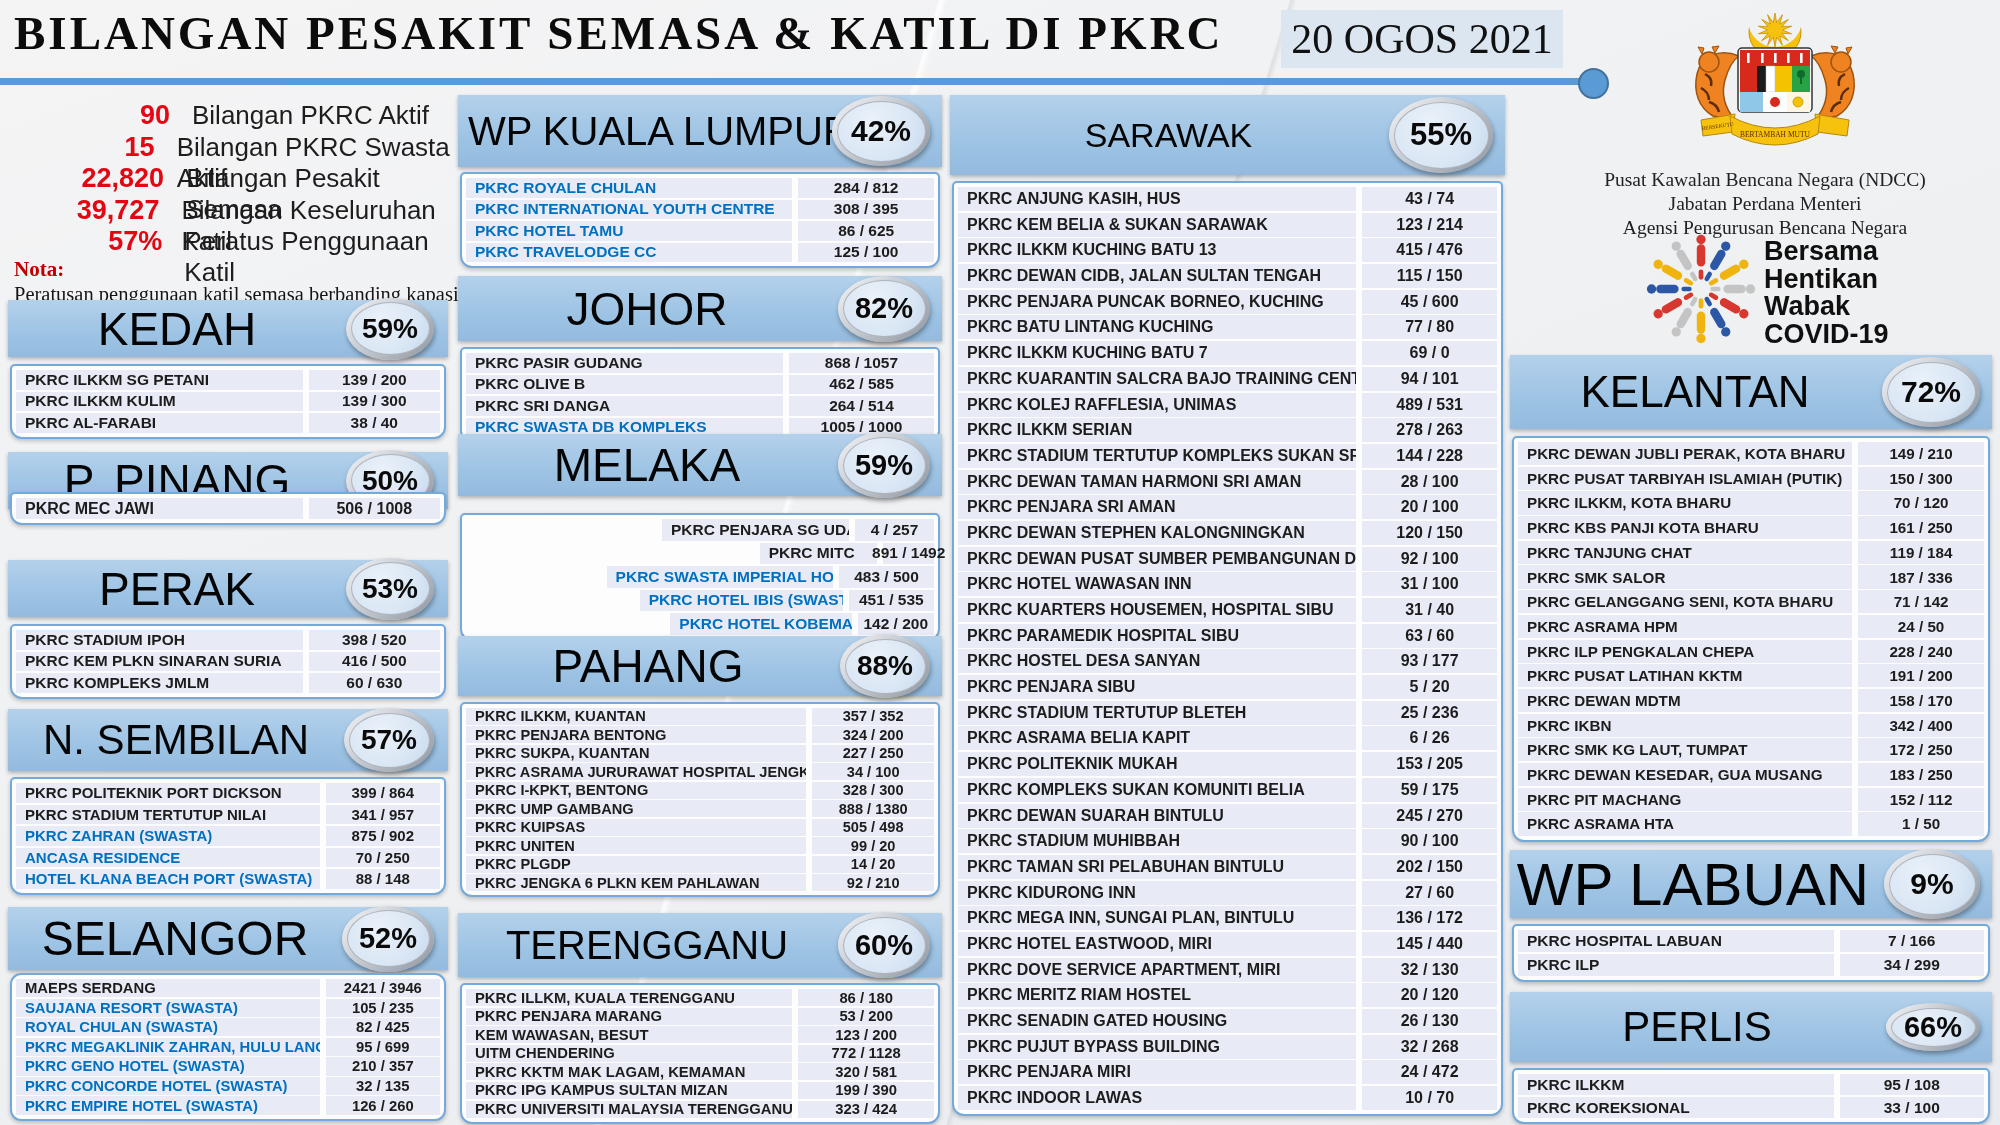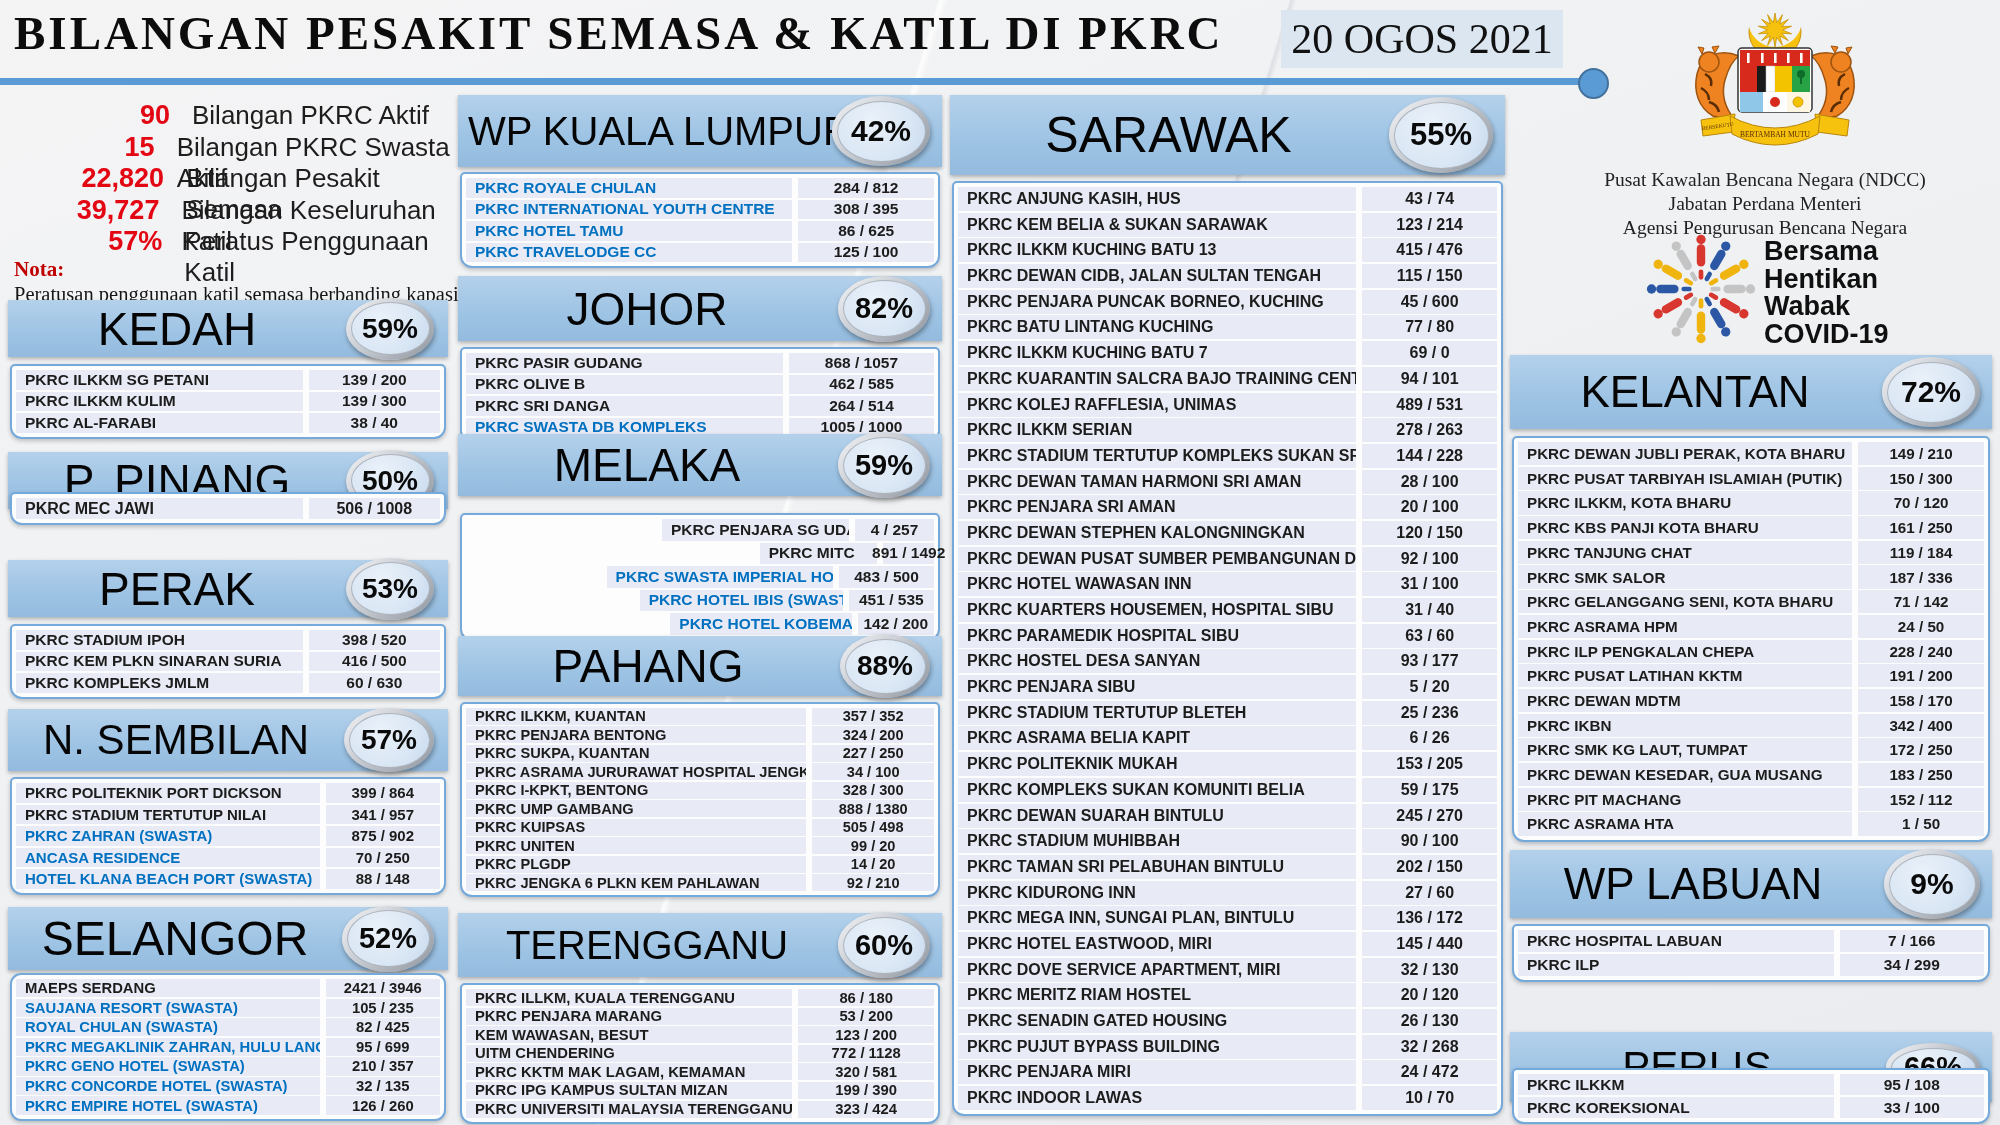--- a/index.html
+++ b/index.html
@@ -505,21 +505,21 @@
           <span class="fval">199 / 390</span>
         </div>
         <div class="frow">
           <span class="fname">PKRC UNIVERSITI MALAYSIA TERENGGANU</span>
           <span class="fval">323 / 424</span>
         </div>
       </div>
     </div>
   <div class="col" id="col3">
       <div class="state-band" style="top: 95px; height: 80px;">
-        <span class="band-title" style="font-size: 50px; padding-left: 10px; padding-right: 128px;">SARAWAK</span>
+        <span class="band-title" style="font-size: 34px; padding-left: 10px; padding-right: 128px;">SARAWAK</span>
         <span class="badge" style="width: 104px; height: 76px; right: 12px;">
           <span class="badge-inner" style="font-size: 31px;">55%</span>
         </span>
       </div>
       <div class="ftable" style="top: 181px; --rh: 24px; --g: 1.7px; --fs: 16px; --vw: 25%;">
         <div class="frow">
           <span class="fname">PKRC ANJUNG KASIH, HUS</span>
           <span class="fval">43 / 74</span>
         </div>
         <div class="frow">
@@ -731,36 +731,36 @@
         <div class="frow">
           <span class="fname">PKRC PIT MACHANG</span>
           <span class="fval">152 / 112</span>
         </div>
         <div class="frow">
           <span class="fname">PKRC ASRAMA HTA</span>
           <span class="fval">1 / 50</span>
         </div>
       </div>
       <div class="state-band" style="top: 850px; height: 68px;">
-        <span class="band-title" style="font-size: 44px; padding-left: 4px; padding-right: 120px;">WP LABUAN</span>
+        <span class="band-title" style="font-size: 60px; padding-left: 4px; padding-right: 120px;">WP LABUAN</span>
         <span class="badge" style="width: 96px; height: 70px; right: 12px;">
           <span class="badge-inner" style="font-size: 30px;">9%</span>
         </span>
       </div>
       <div class="ftable" style="top: 924px; --rh: 22px; --g: 2px; --fs: 15.5px; --vw: 31%;">
         <div class="frow">
           <span class="fname">PKRC HOSPITAL LABUAN</span>
           <span class="fval">7 / 166</span>
         </div>
         <div class="frow">
           <span class="fname">PKRC ILP</span>
           <span class="fval">34 / 299</span>
         </div>
       </div>
-      <div class="state-band" style="top: 1032px; height: 70px;">
+      <div class="state-band" style="top: 992px; height: 70px;">
         <span class="band-title" style="font-size: 42px; padding-left: 10px; padding-right: 118px;">PERLIS</span>
         <span class="badge" style="width: 94px; height: 48px; right: 12px;">
           <span class="badge-inner" style="font-size: 29px;">66%</span>
         </span>
       </div>
       <div class="ftable" style="top: 1068px; --rh: 21px; --g: 2px; --fs: 15.5px; --vw: 31%;">
         <div class="frow">
           <span class="fname">PKRC ILKKM</span>
           <span class="fval">95 / 108</span>
         </div>

